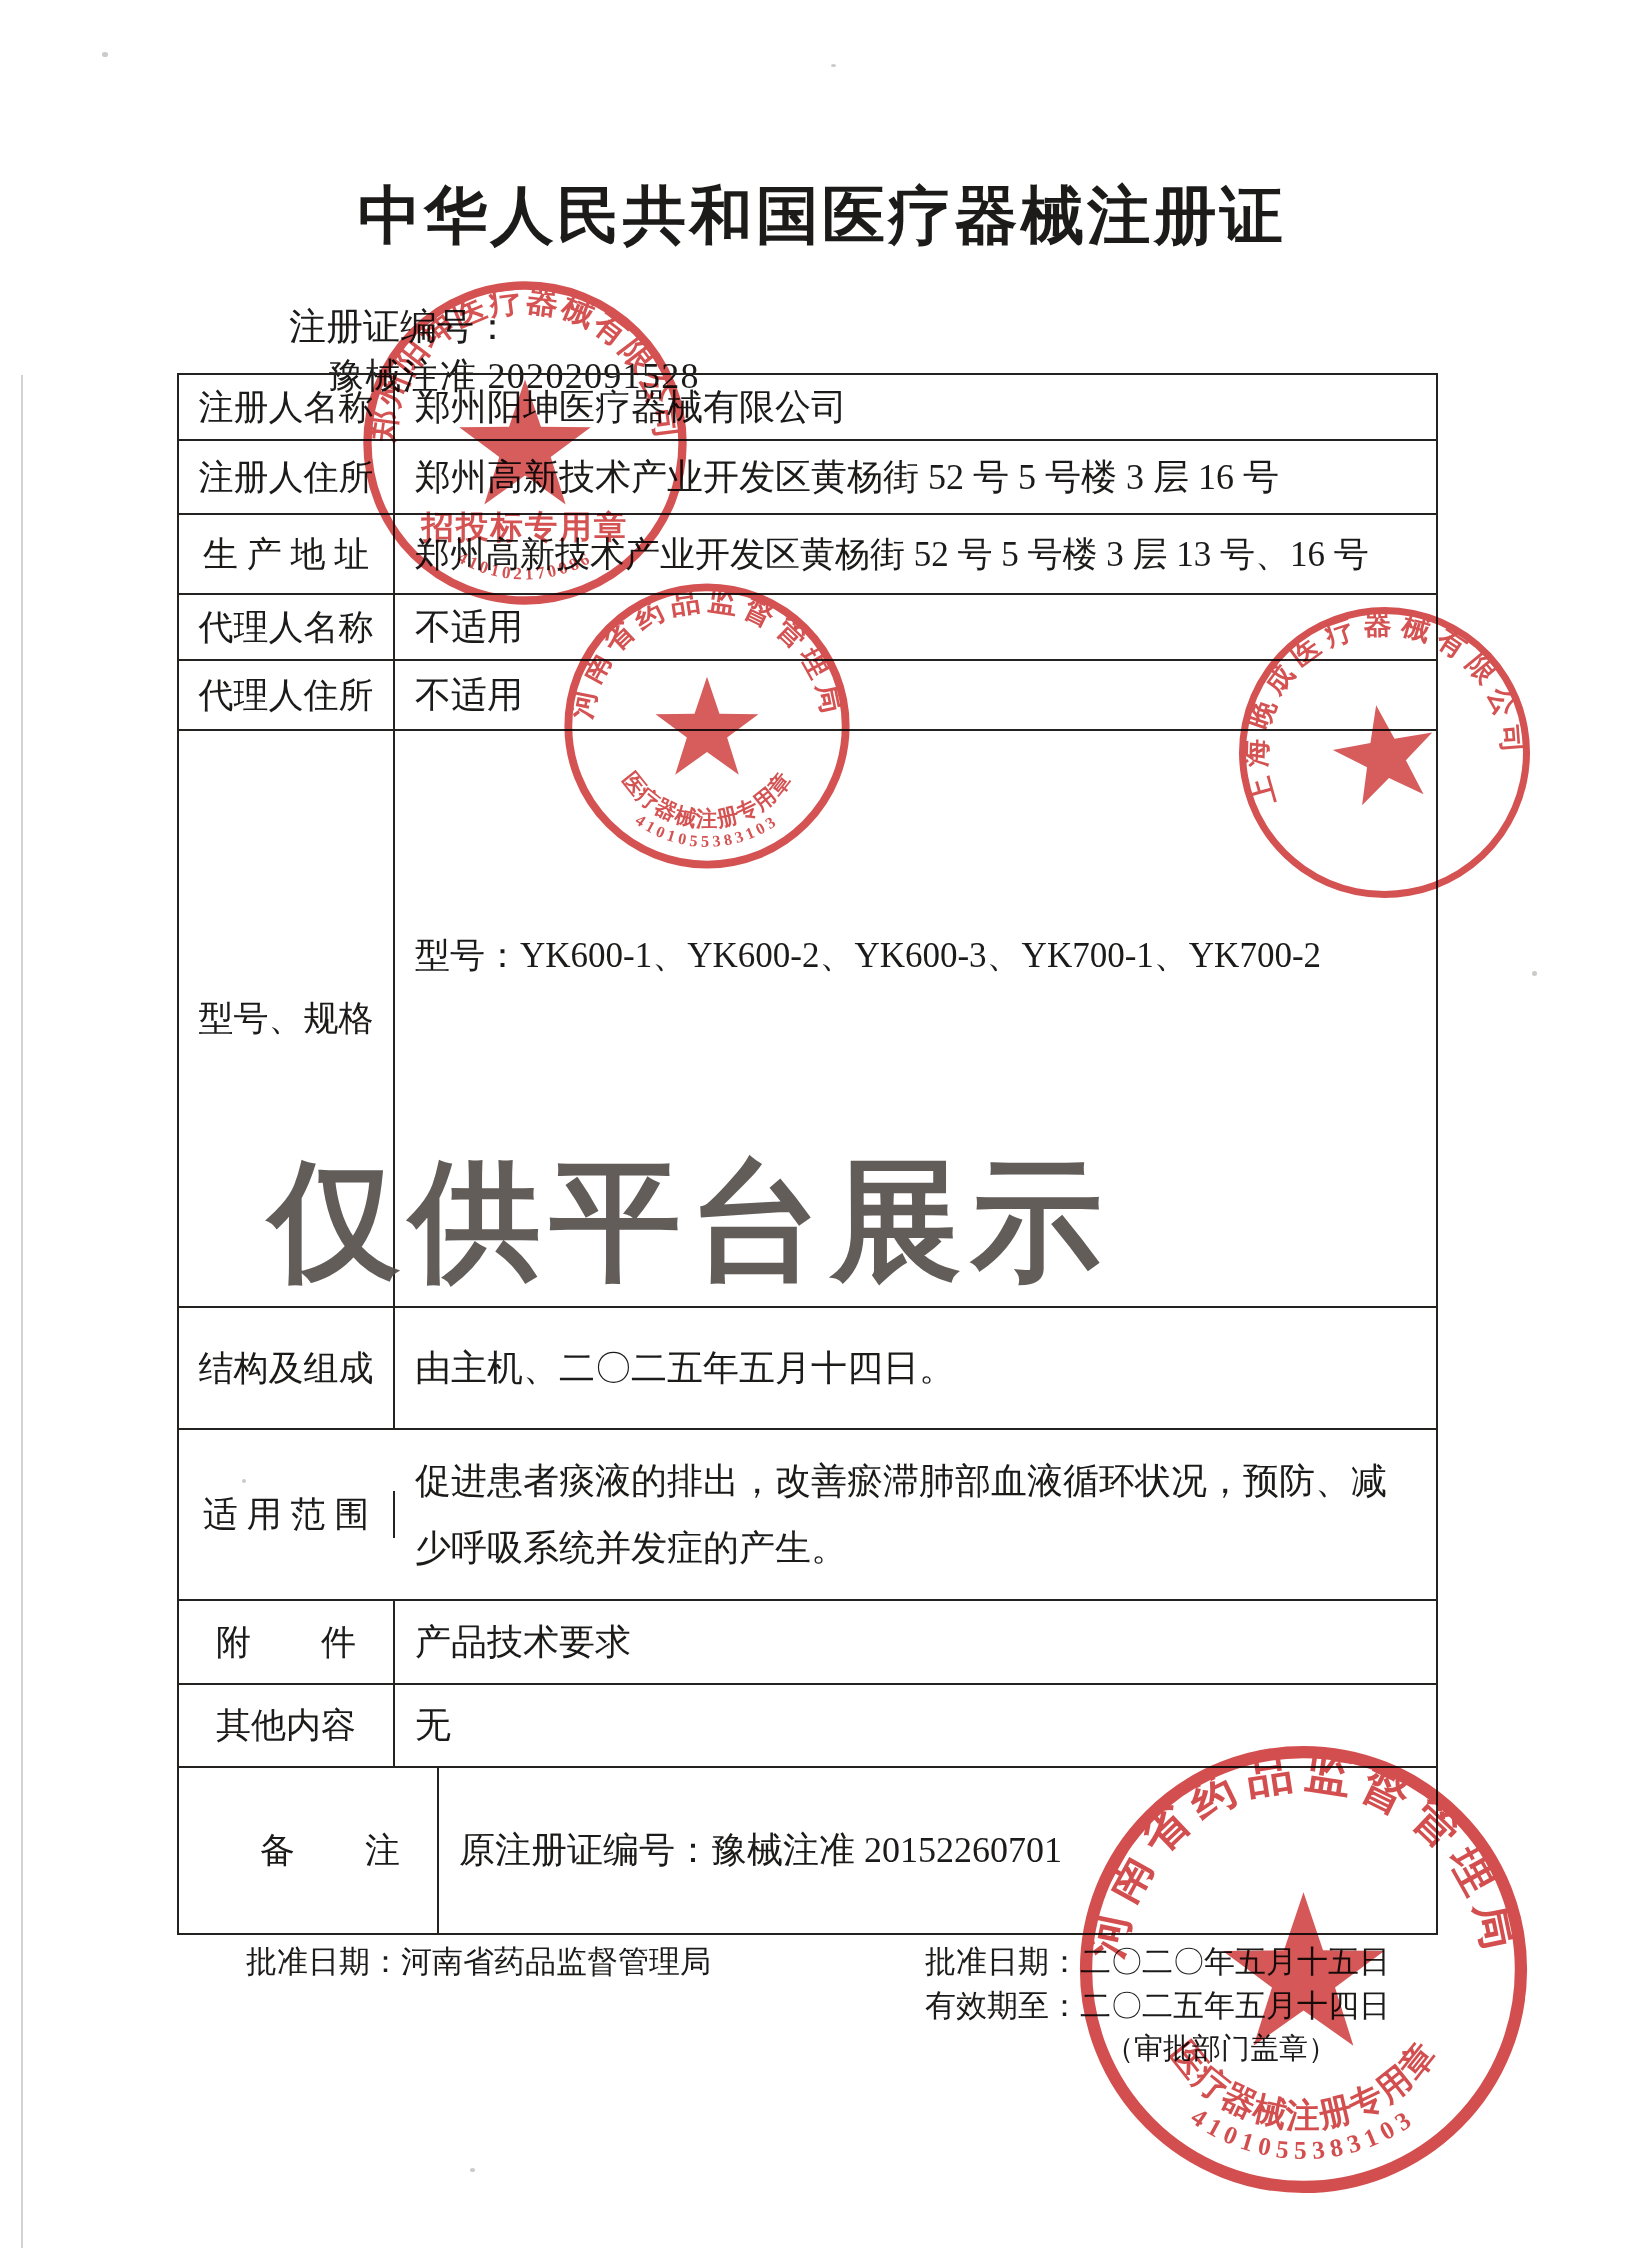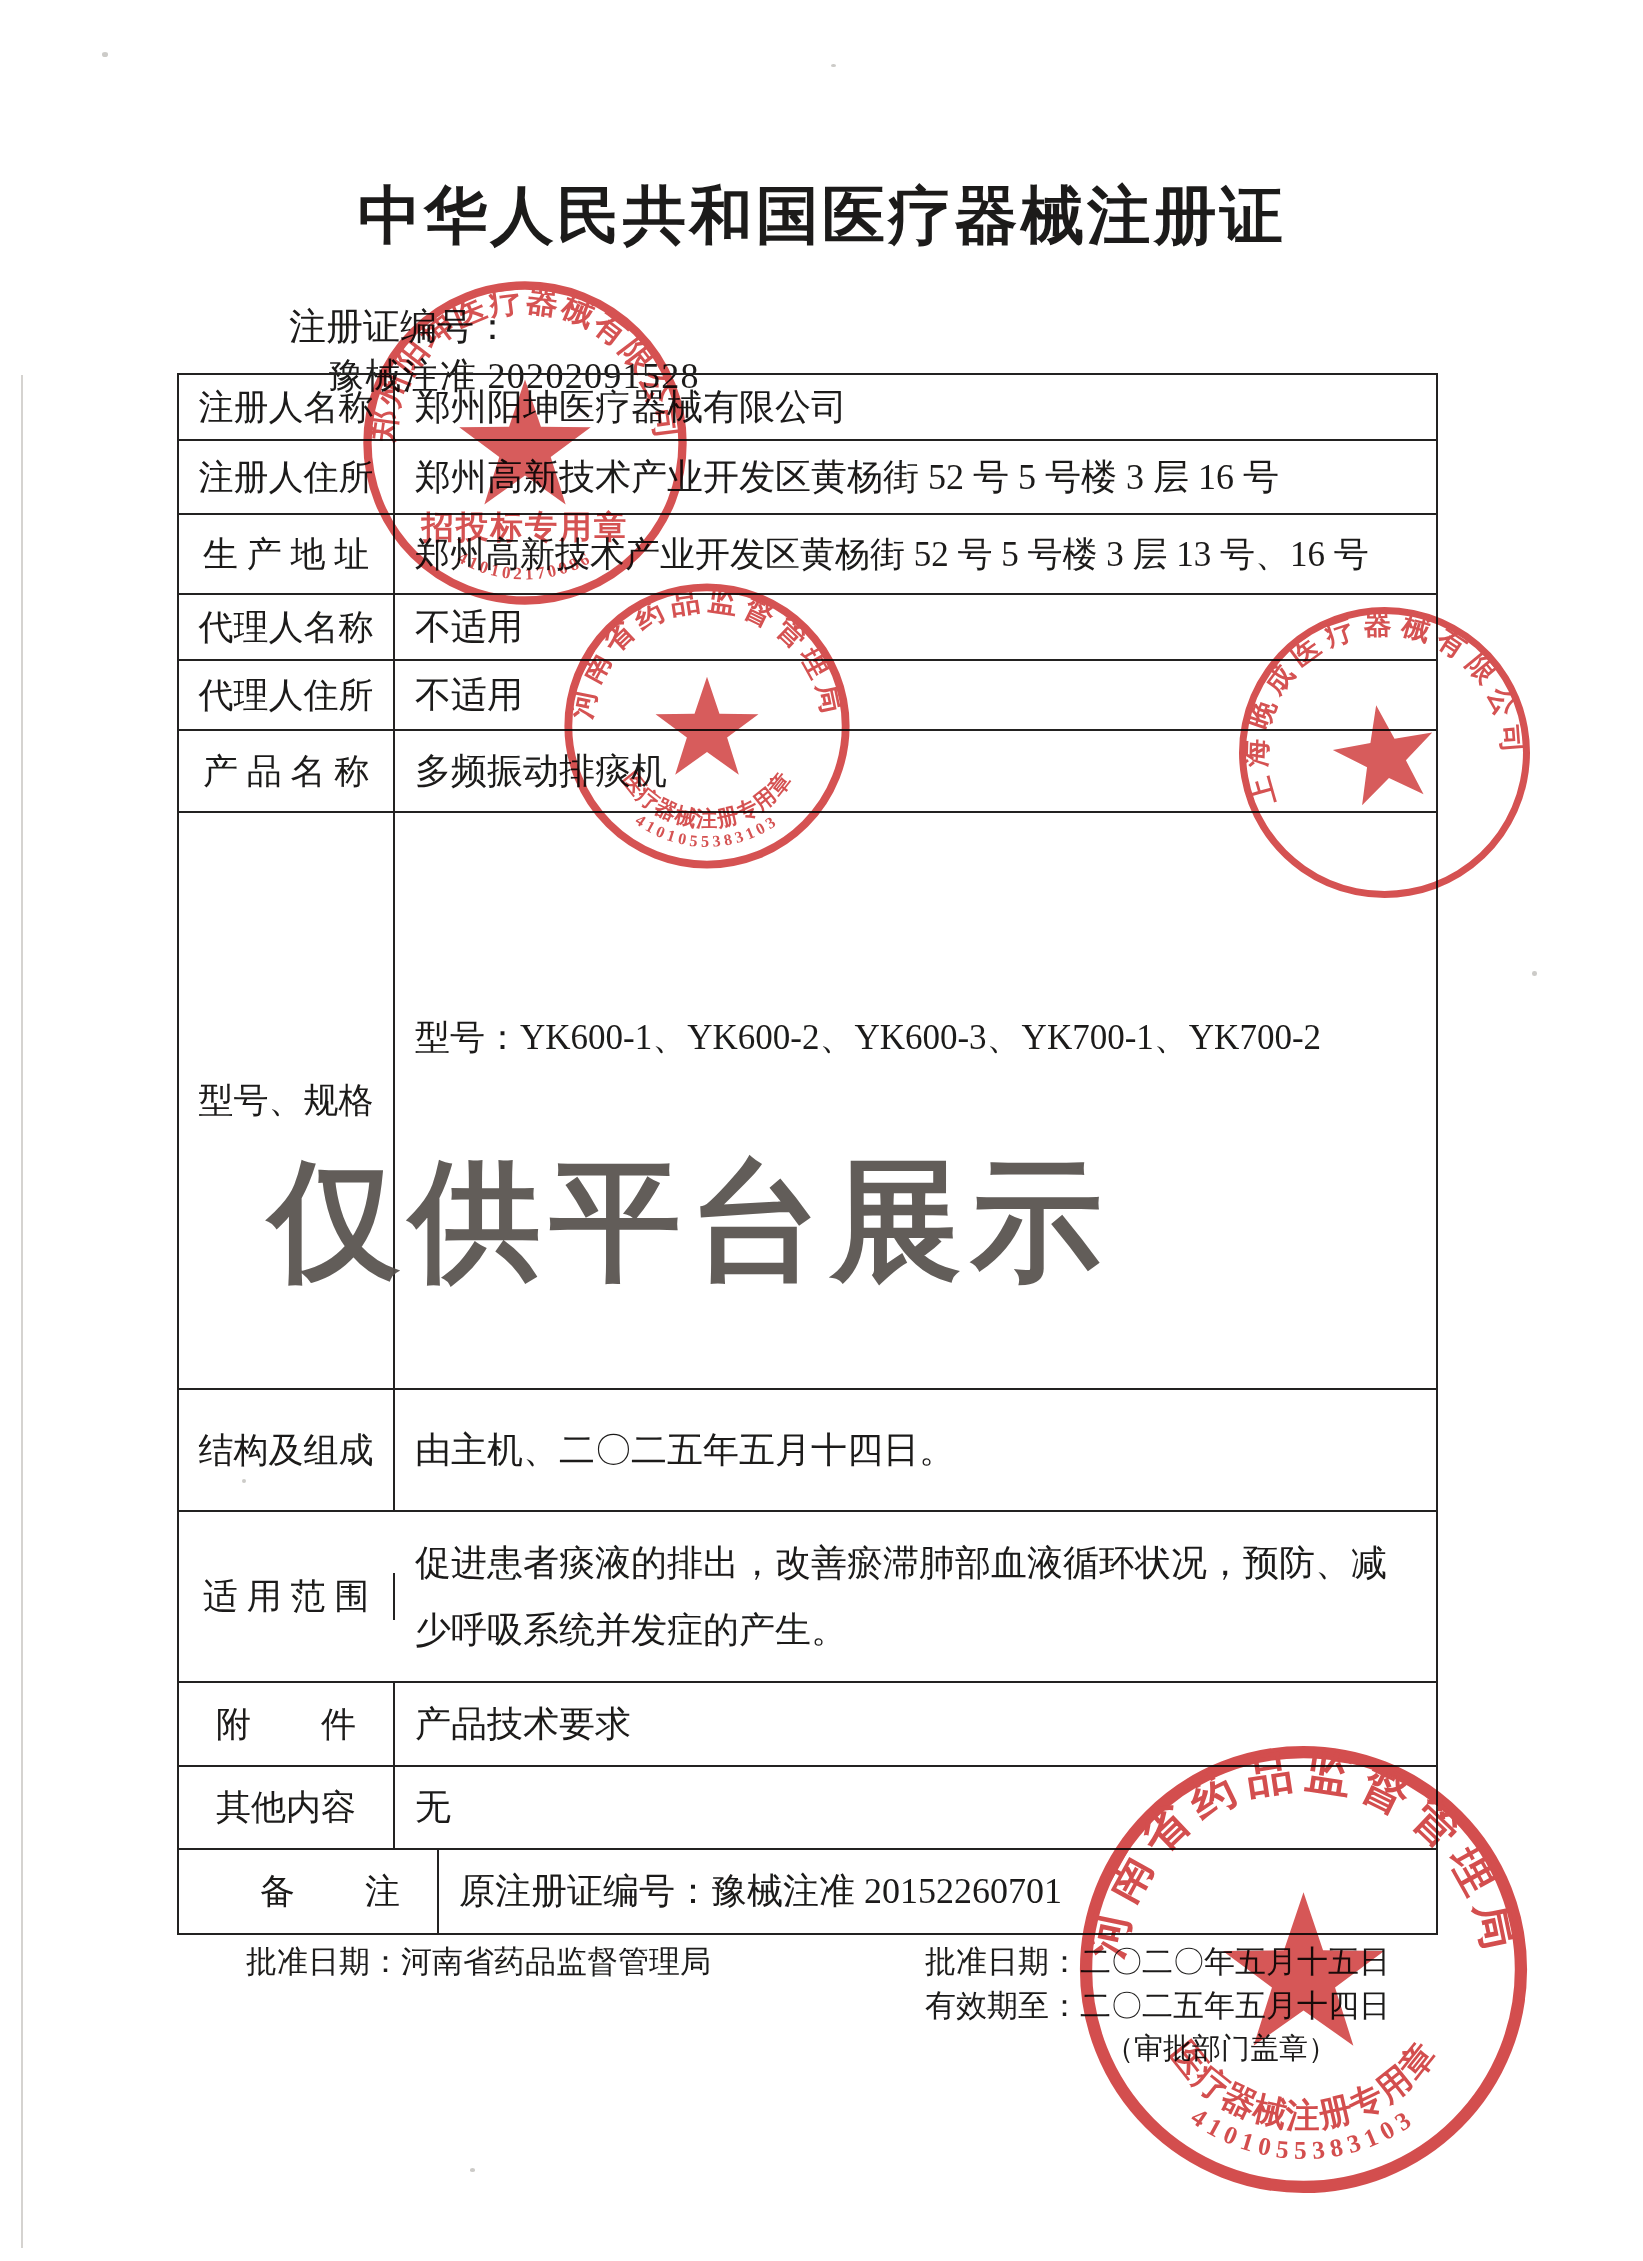--- a/index.html
+++ b/index.html
@@ -103,24 +103,20 @@
       <div class="cell val">郑州高新技术产业开发区黄杨街 52 号 5 号楼 3 层 13 号、16 号</div>
     </div>
     <div class="row r4">
       <div class="cell lab">代理人名称</div>
       <div class="cell val">不适用</div>
     </div>
     <div class="row r5">
       <div class="cell lab">代理人住所</div>
       <div class="cell val">不适用</div>
     </div>
-    <div class="row r6">
-      <div class="cell lab">产 品 名 称</div>
-      <div class="cell val">多频振动排痰机</div>
-    </div>
     <div class="row r7">
       <div class="cell lab">型号、规格</div>
       <div class="cell val">型号：YK600-1、YK600-2、YK600-3、YK700-1、YK700-2</div>
     </div>
     <div class="row r8">
       <div class="cell lab">结构及组成</div>
       <div class="cell val">由主机、二〇二五年五月十四日。</div>
     </div>
     <div class="row r9">
       <div class="cell lab">适 用 范 围</div>

